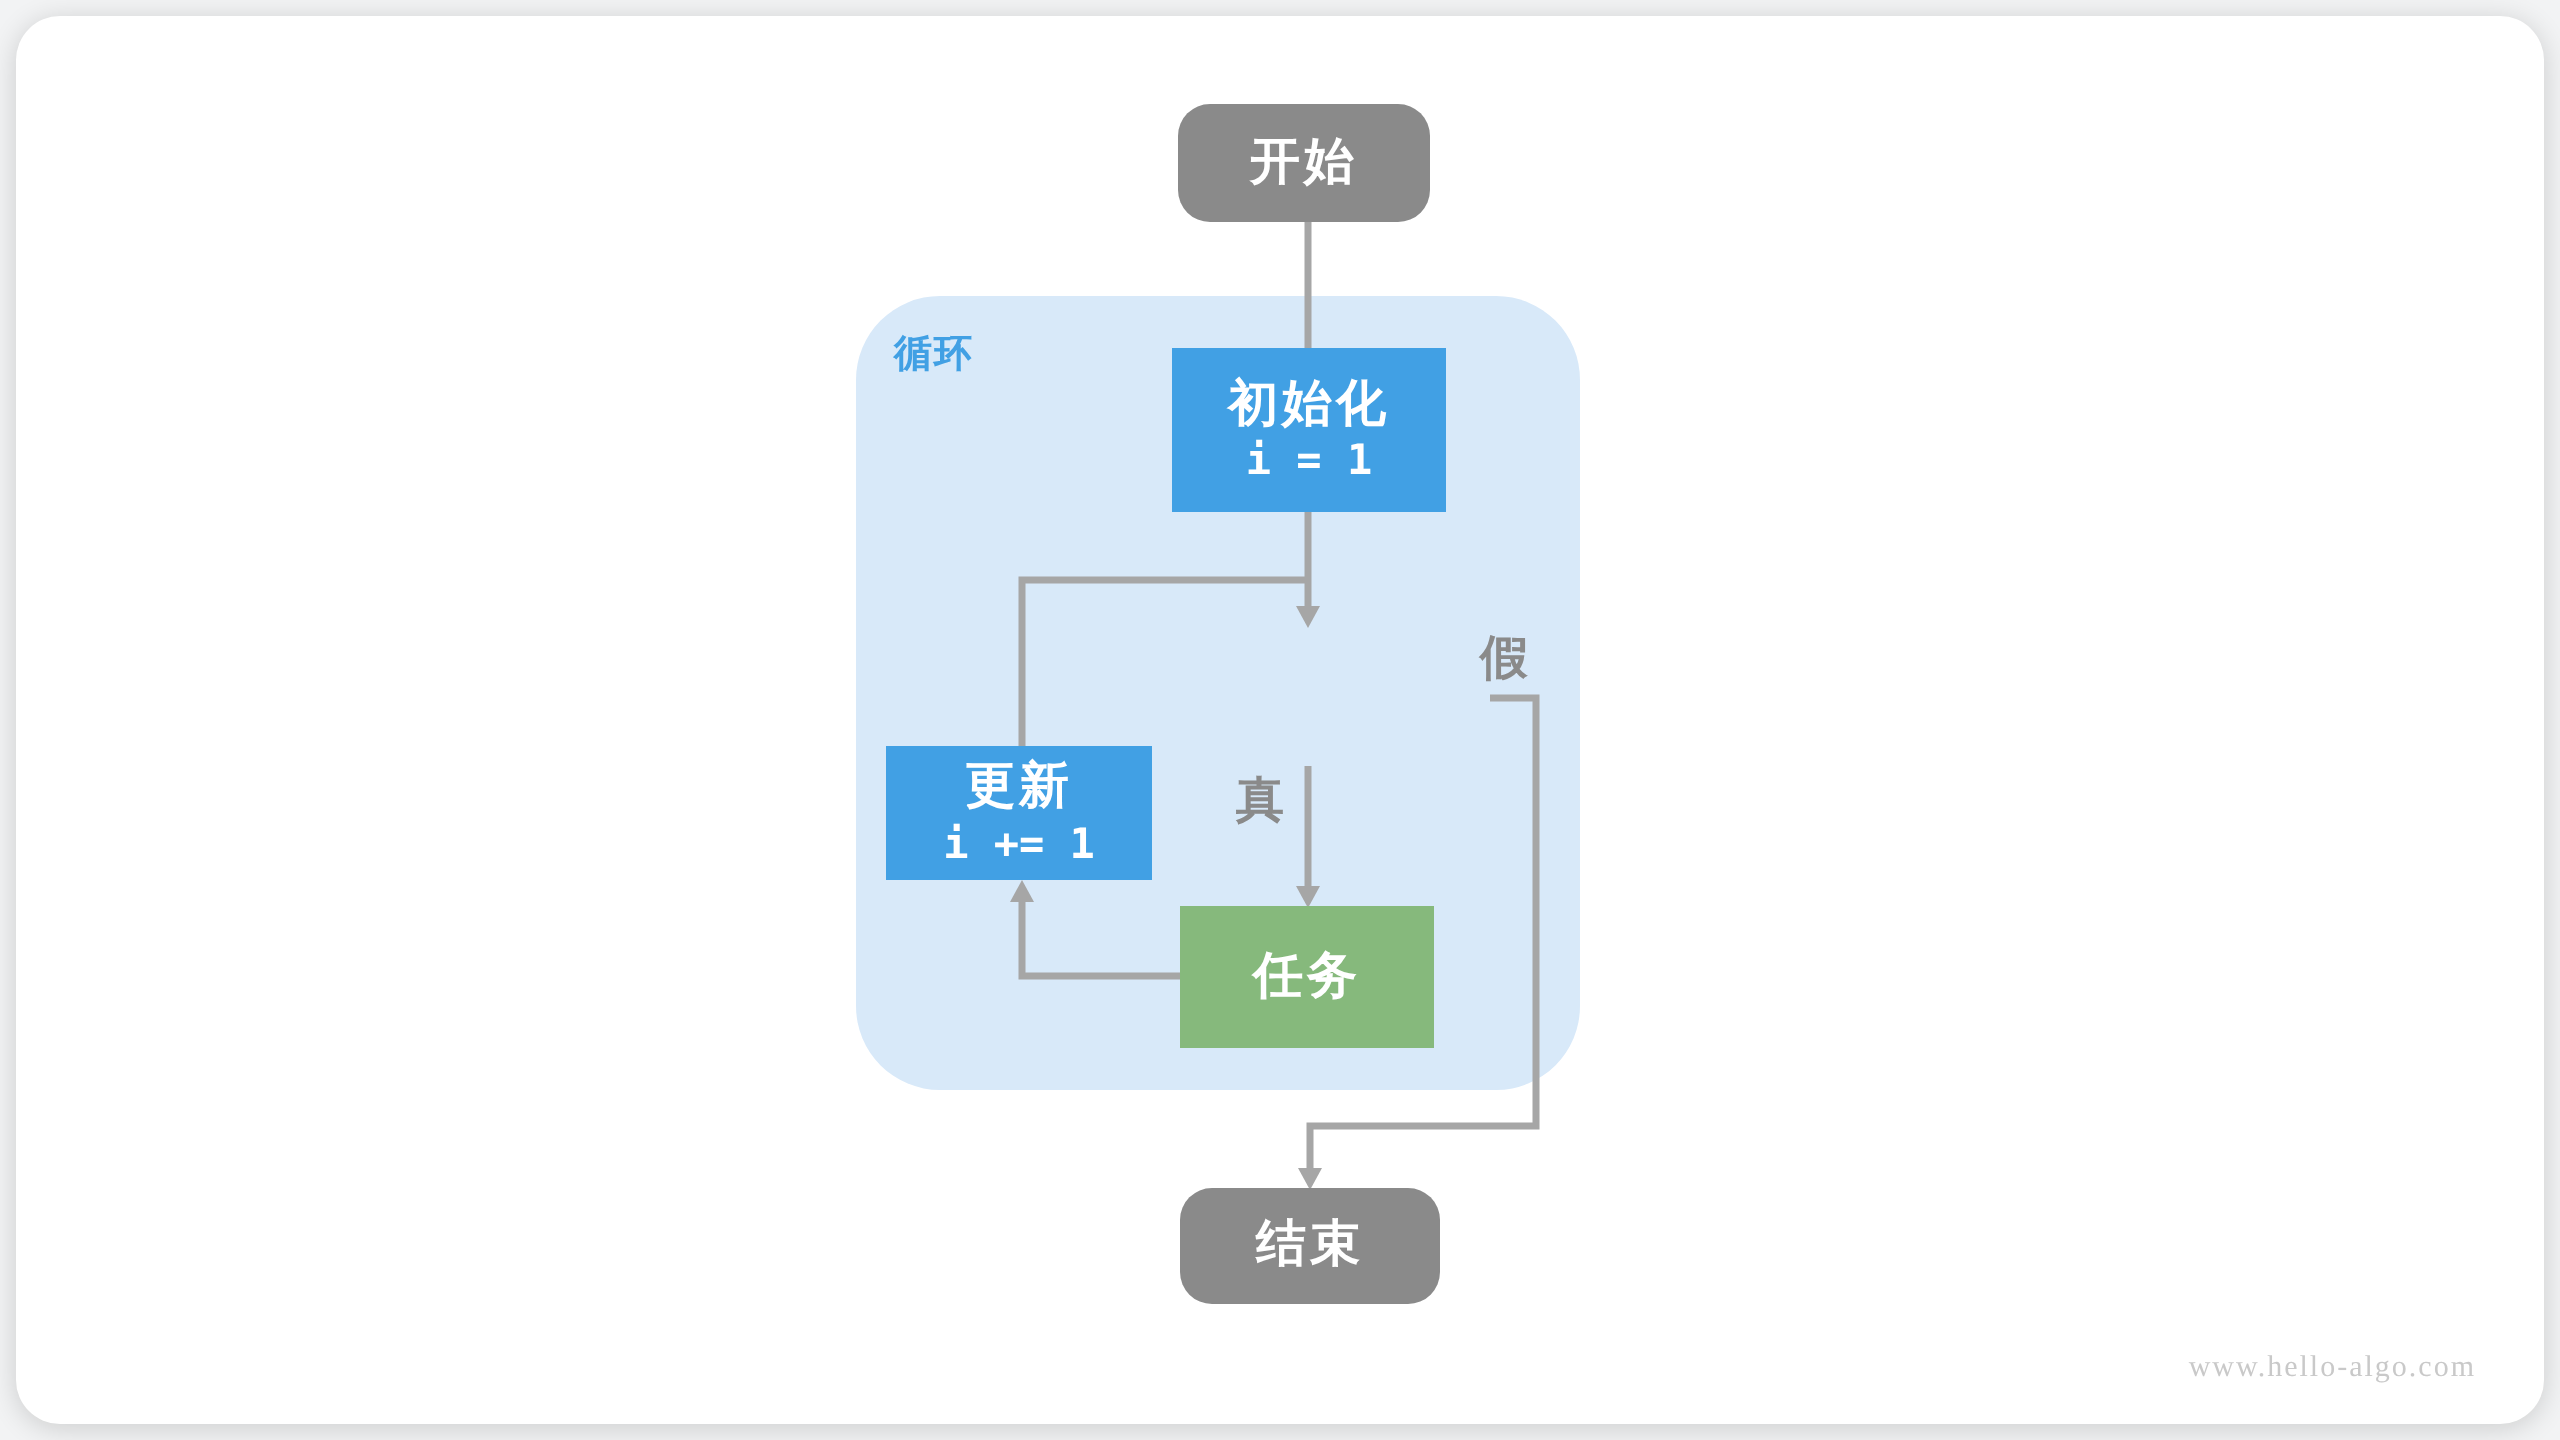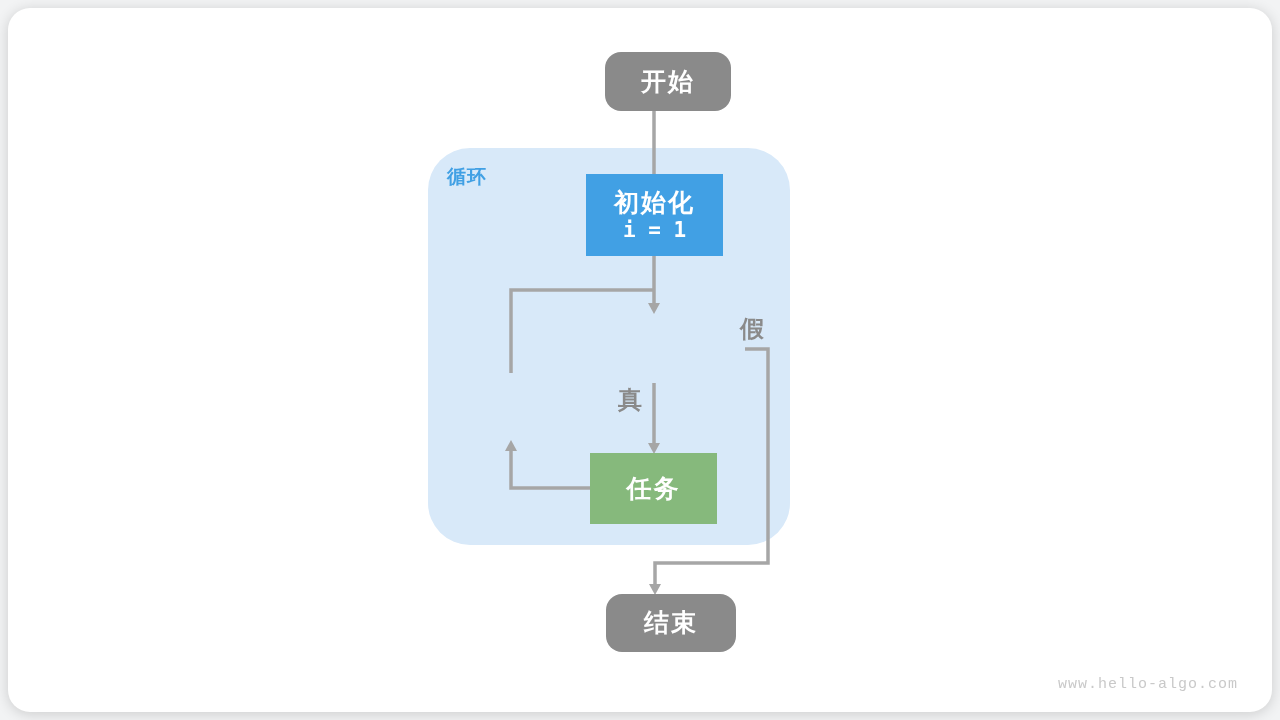--- a/index.html
+++ b/index.html
@@ -70,21 +70,21 @@
     letter-spacing: 2px;
     line-height: 1.25;
   }
   .node .code {
     font-family: "DejaVu Sans Mono", monospace;
     font-size: 21px;
     font-weight: bold;
     line-height: 1.2;
     text-align: right;
   }
-  .terminal { background: var(--node-gray, #8a8a8a); border-radius: 16px; margin-left: 16px; }
+  .terminal { background: var(--node-gray, #8a8a8a); border-radius: 16px; }
   .process  { background: var(--blue, #41a0e4); }
   .task     { background: var(--green, #86b97c); }
   .start-node { left: 589px; top: 52px;  width: 126px; height: 59px; }
   .end-node   { left: 590px; top: 594px; width: 130px; height: 58px; }
   .init-node   { left: 586px; top: 174px; width: 137px; height: 82px; }
   .update-node { left: 443px; top: 373px; width: 133px; height: 67px; }
   .task-node   { left: 590px; top: 453px; width: 127px; height: 71px; }
   .diamond {
     position: absolute;
     left: 563px; top: 315px;
@@ -108,21 +108,21 @@
     font-size: 24px;
     font-weight: bold;
     color: var(--label-gray, #8a8a8a);
     z-index: 4;
   }
   .true-label  { left: 618px; top: 384px; }
   .false-label { left: 740px; top: 313px; }
   .watermark {
     position: absolute;
     right: 42px; top: 676px;
-    font-family: Liberation Mono, monospace;
+    font-family: Liberation Serif, serif;
     font-size: 15px;
     color: var(--watermark-gray, #c9c9c9);
     z-index: 4;
     letter-spacing: 1px;
   }
 </style>
 </head>
 <body>
 
 <div id="canvas">
@@ -159,20 +159,24 @@
   <div class="node process init-node">
     <div class="cjk">初始化</div>
     <div class="code">i = 1</div>
   </div>
 
 
   <div class="branch-label true-label">真</div>
 
   <div class="branch-label false-label">假</div>
 
+  <div class="node process update-node">
+    <div class="cjk">更新</div>
+    <div class="code">i += 1</div>
+  </div>
 
   <div class="node task task-node">
     <div class="cjk">任务</div>
   </div>
 
   <div class="node terminal end-node">
     <div class="cjk">结束</div>
   </div>
 
   <div class="watermark">www.hello-algo.com</div>

